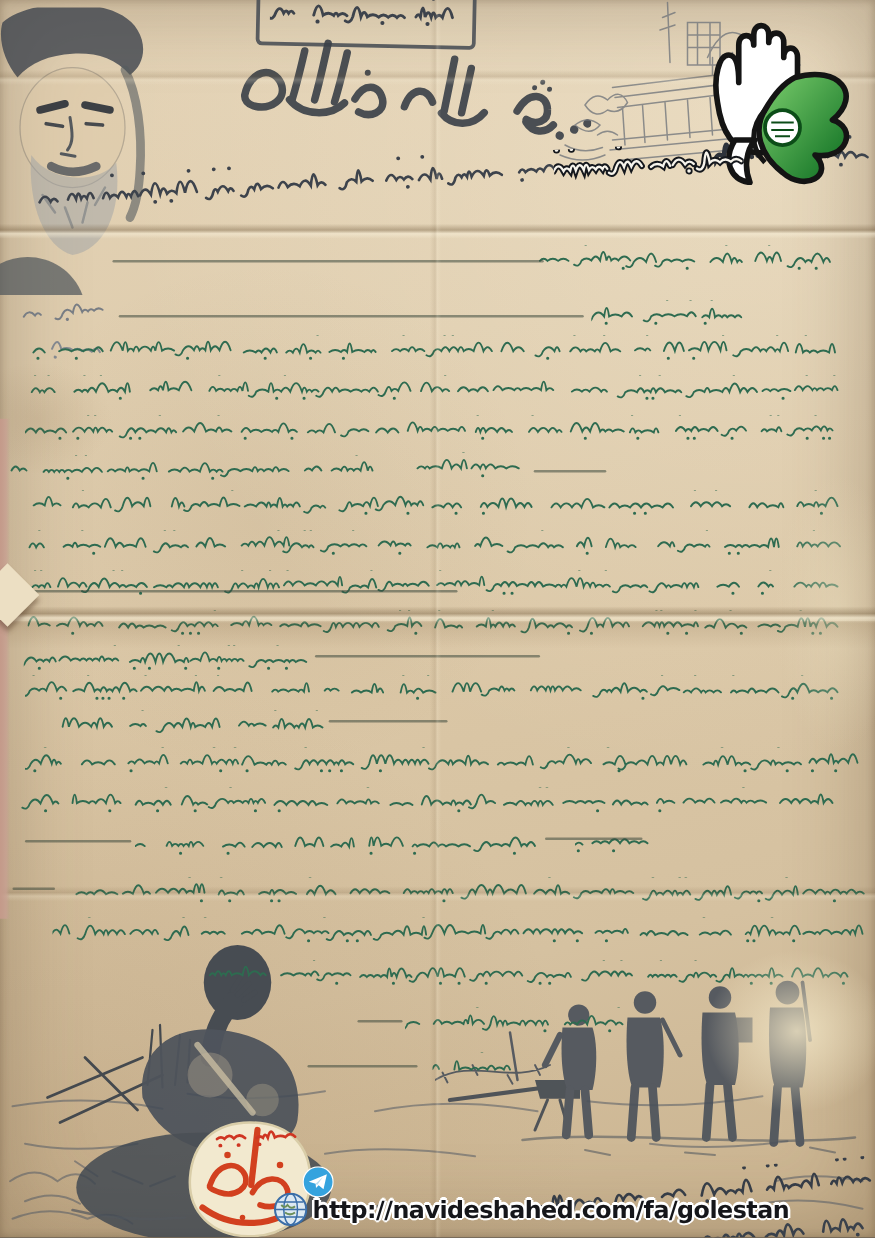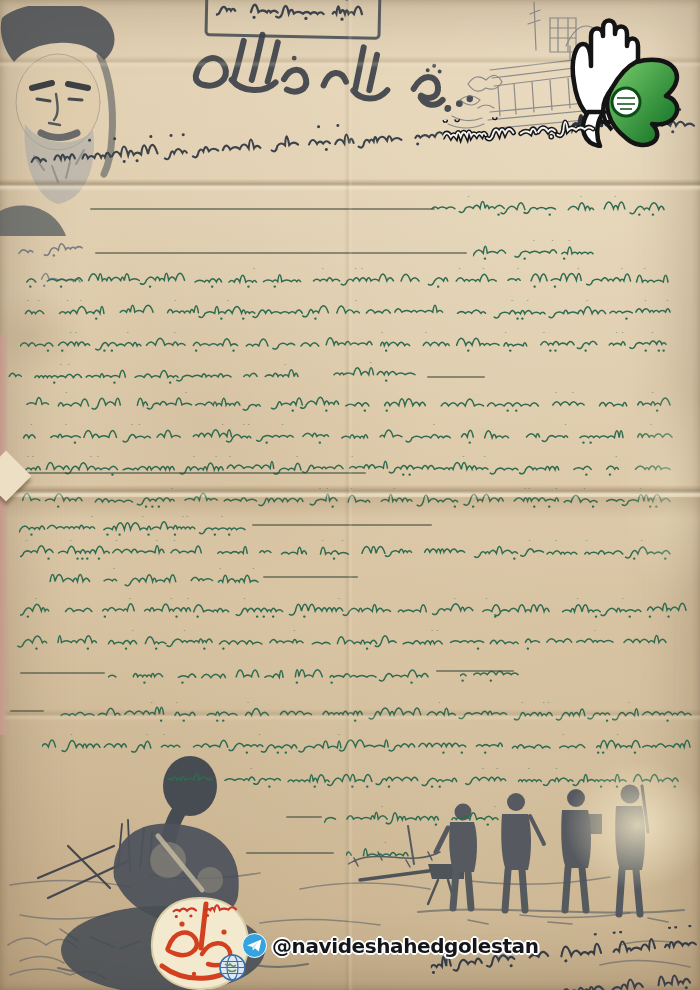--- a/index.html
+++ b/index.html
@@ -409,30 +409,30 @@
         <path d="M39.3,14.7 h0.1 M22.6,14.7 h0.1 M8.0,14.7 h0.1" fill="none" stroke="#cf3522" stroke-width="3.1" stroke-linecap="round"></path>
       </svg>
     </div>
 
   <div class="abs overlay" style="left:242px;top:933px;z-index:7;display:flex;align-items:center;">
     <svg width="25" height="25" viewBox="0 0 25 25" style="margin-right:5px;">
       <circle cx="12.5" cy="12.5" r="12" fill="#35a3de" stroke="#ffffff" stroke-width="1"></circle>
       <path d="M5,12.4 L19.5,6.4 L16.8,18.4 L12.9,15.2 L10.8,17.4 L10.5,13.9 Z" fill="#ffffff"></path>
       <path d="M10.5,13.9 L16.3,8.6 L11.8,14.9 Z" fill="#b8dcf0"></path>
     </svg>
-    <span class="contact" style="position:static;font-size:20px;">@navideshahedgolestan</span>
   </div>
 
   <div class="abs overlay" style="left:219px;top:954px;z-index:7;display:flex;align-items:center;">
     <svg width="27" height="27" viewBox="0 0 27 27" style="margin-right:4px;">
       <circle cx="13.5" cy="13.5" r="12.5" fill="#dce9f2" stroke="#3a6ea8" stroke-width="1.6"></circle>
       <ellipse cx="13.5" cy="13.5" rx="5.5" ry="12.5" fill="none" stroke="#3a6ea8" stroke-width="1.2"></ellipse>
       <path d="M1.5,13.5 h24 M3.5,7.5 h20 M3.5,19.5 h20" stroke="#3a6ea8" stroke-width="1.2" fill="none"></path>
       <path d="M6,10 q3,3 5,0 q3,4 6,1 M9,16 q4,3 8,0" stroke="#6b8f5a" stroke-width="1.6" fill="none"></path>
     </svg>
+    <span class="contact" style="position:static;font-size:19px;">http://navideshahed.com/fa/golestan</span>
   </div>
 
   <div class="crease-h soft" style="top:56px;"></div>
   <div class="crease-h" style="top:179px;"></div>
   <div class="crease-h" style="top:485px;height:14px;"></div>
   <div class="crease-shadow" style="top:497px;"></div>
   <div class="crease-h soft" style="top:709px;"></div>
   <div class="crease-v" style="left:344px;"></div>
   <div class="edge-left"></div>
   <div class="tear"></div>

